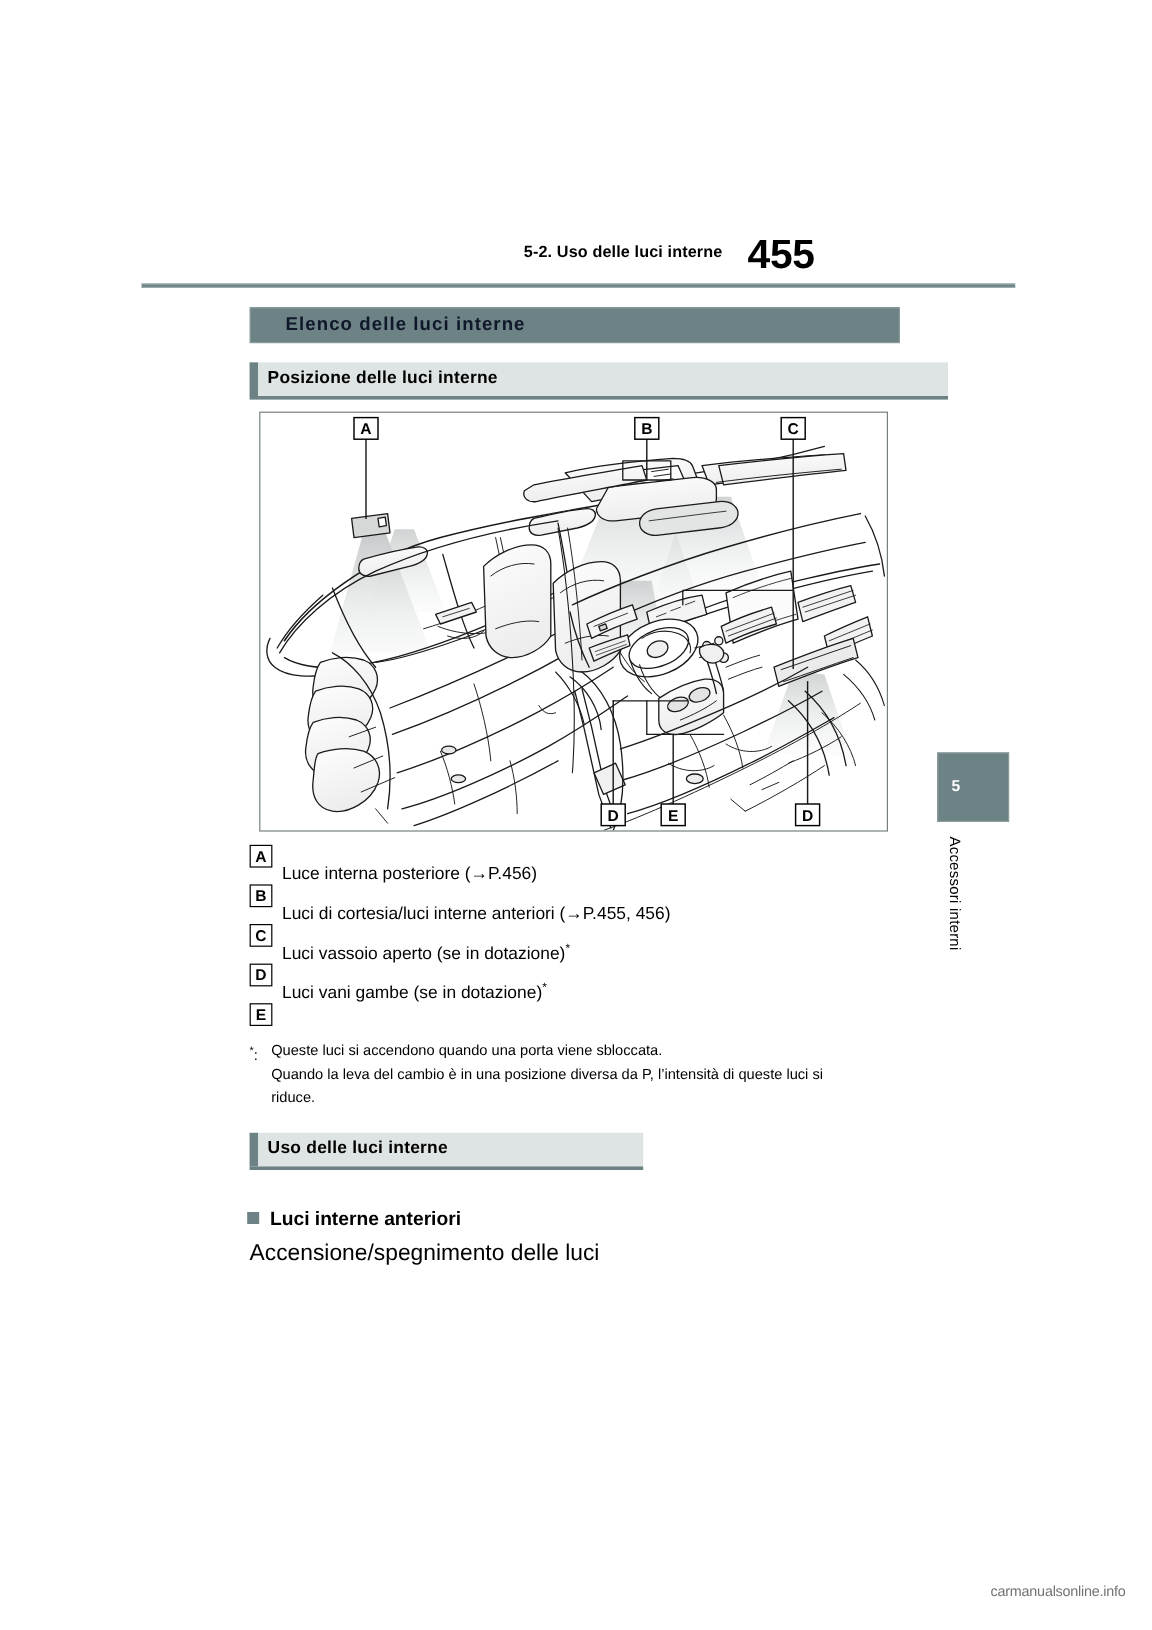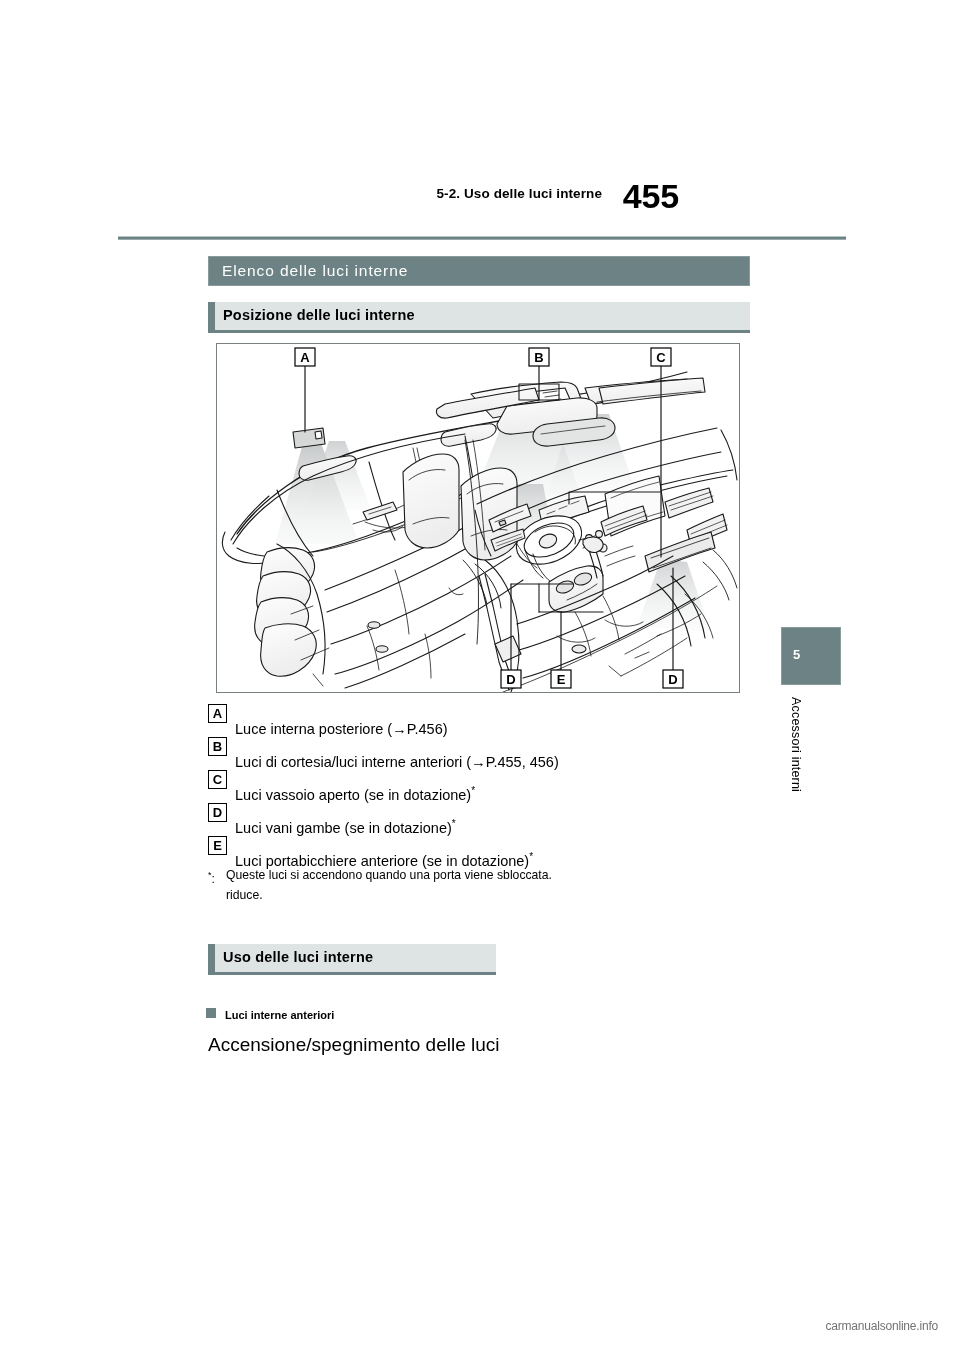--- a/index.html
+++ b/index.html
@@ -13,21 +13,21 @@
     position: relative;
     font-family: "Liberation Sans", sans-serif;
     color: #000000;
     overflow: hidden;
   }
 
   
   .page-header {
     position: absolute;
     left: 0;
-    top: 184px;
+    top: 200px;
     width: 792px;
     height: 34px;
   }
   .header-chapter {
     position: absolute;
     right: 190px;
     top: 2px;
     font-size: 13.5px;
     font-weight: bold;
     letter-spacing: .1px;
@@ -58,32 +58,33 @@
     position: absolute;
     left: 208px;
     top: 256px;
     width: 542px;
     height: 30px;
     background: #6d8284;
     box-shadow: inset 0 0 0 1px #8a9b9c;
   }
   .title-bar span {
     position: absolute;
-    left: 14px;
+    left: 30px;
     top: 6px;
-    color: #ffffff;
+    color: #0f172a;
     font-size: 15.5px;
-    font-weight: normal;
+    font-weight: bold;
     letter-spacing: .9px;
   }
 
   .subhead-bar {
     position: absolute;
     background: #dee3e3;
     height: 28px;
+    padding-left: 40px;
   }
   .subhead-bar .accent {
     position: absolute;
     left: 0;
     top: 0;
     width: 7px;
     height: 28px;
     background: #6d8284;
   }
   .subhead-bar .underline {
@@ -174,21 +175,21 @@
   .footnote .fn-mark sup { font-size: 9px; }
   .footnote .fn-body {
     margin-left: 18px;
   }
 
   
   .bullet-head {
     position: absolute;
     left: 206px;
     top: 1008px;
-    font-size: 11px;
+    font-size: 16px;
     font-weight: bold;
   }
   .bullet-head .sq {
     display: inline-block;
     width: 10px;
     height: 10px;
     background: #6d8284;
     margin-right: 9px;
     vertical-align: 1px;
   }
@@ -507,31 +508,29 @@
 
   <div class="callout-row">
     <div class="badge">D</div>
     <div class="callout-text">
       <span>Luci vani gambe (se in dotazione)</span><span class="sup">*</span>
     </div>
   </div>
 
   <div class="callout-row">
     <div class="badge">E</div>
-    <div class="callout-text">
-      <span>Luci portabicchiere anteriore (se in dotazione)</span><span class="sup">*</span>
-    </div>
   </div>
 
 </div>
 
 <div class="footnote">
   <div class="fn-mark"><sup>*</sup><span>:</span></div>
   <div class="fn-body">
     <div>Queste luci si accendono quando una porta viene sbloccata.</div>
+    <div>Quando la leva del cambio è in una posizione diversa da P, l’intensità di queste luci si</div>
     <div>riduce.</div>
   </div>
 </div>
 
 <div class="subhead-bar" id="subhead-uso">
   <div class="accent"></div>
   <span>Uso delle luci interne</span>
   <div class="underline"></div>
 </div>
 

